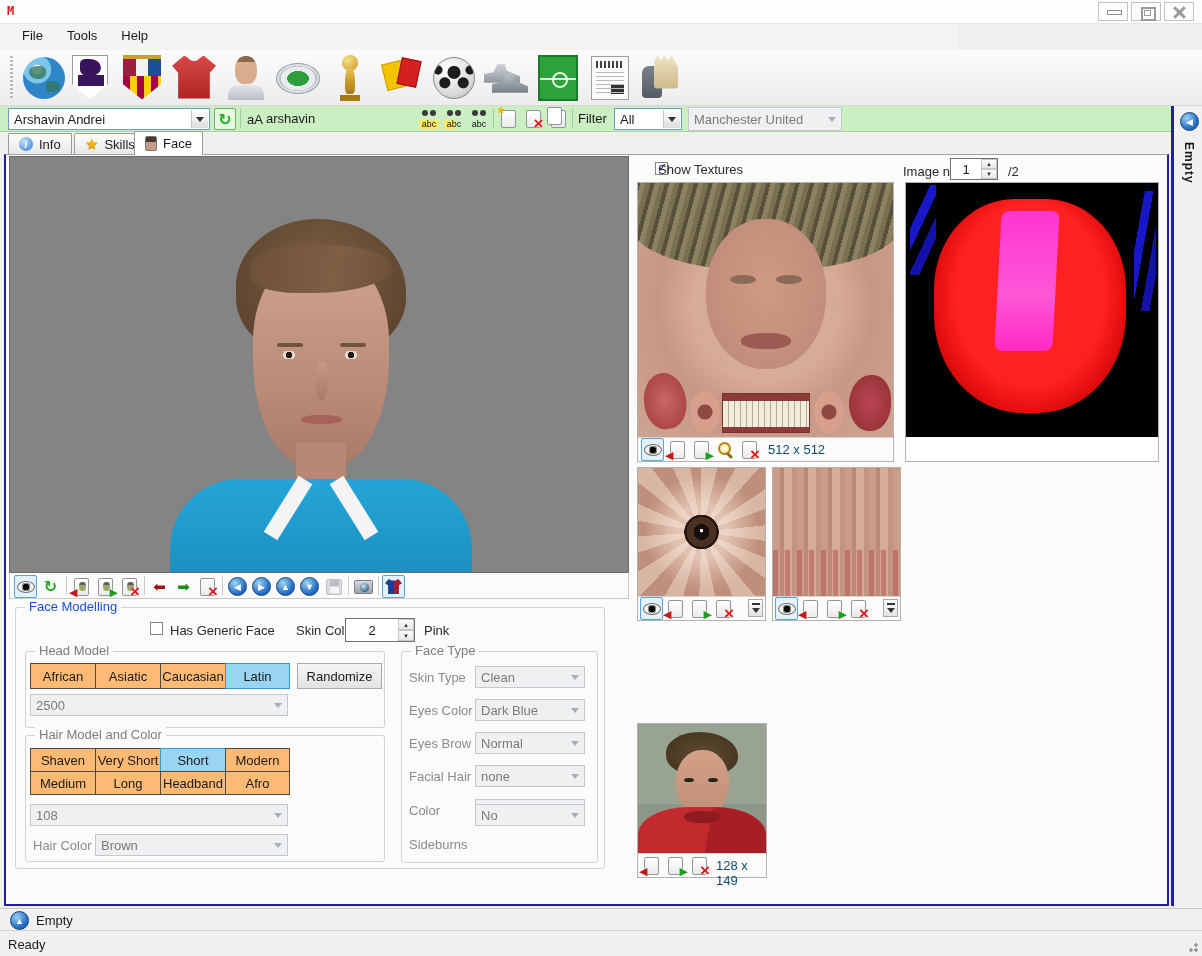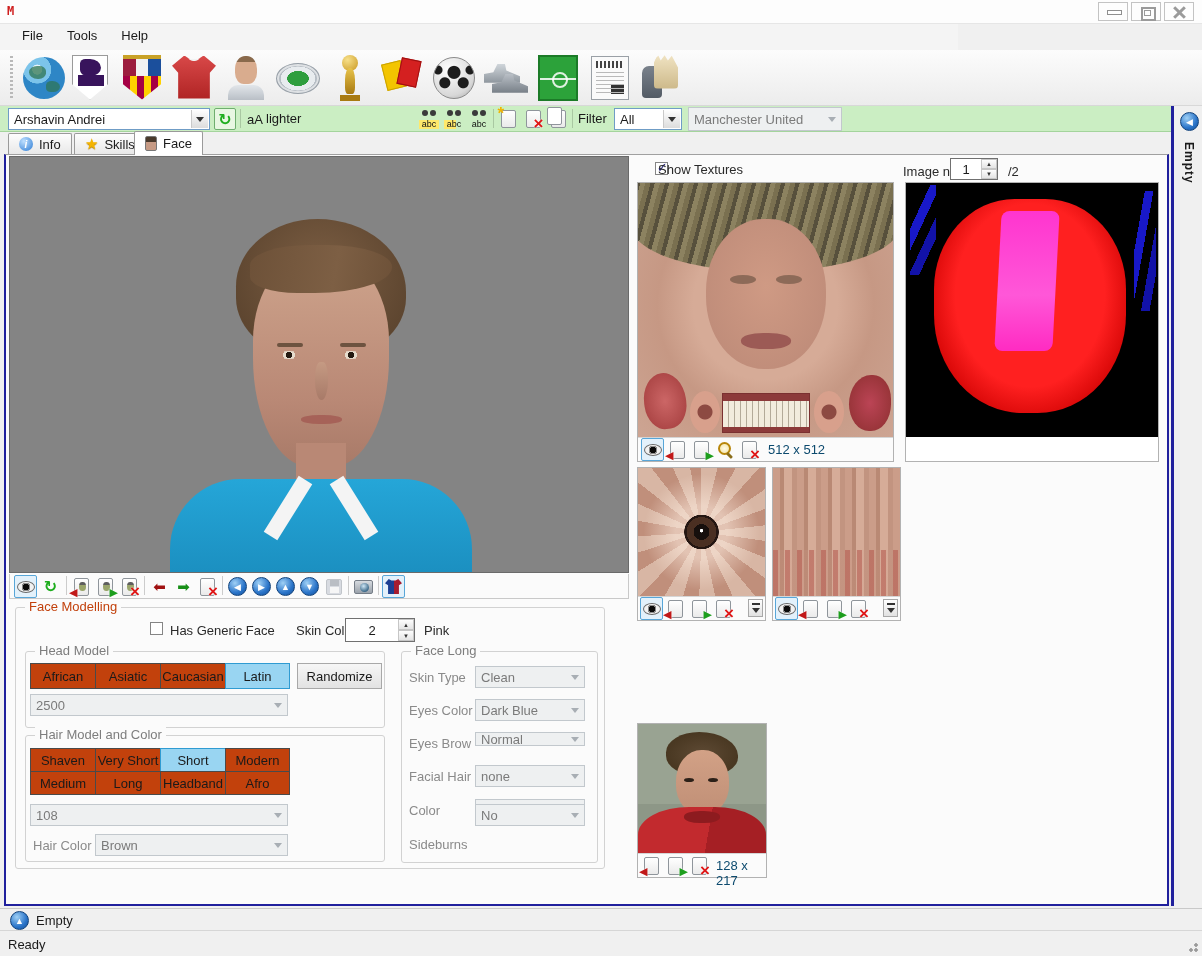--- a/index.html
+++ b/index.html
@@ -134,22 +134,22 @@
 .pv-neck{position:absolute;left:286px;top:286px;width:50px;height:52px;background:#b98875}
 .pv-jersey{position:absolute;left:160px;top:322px;width:302px;height:96px;background:linear-gradient(#25a6d8,#1b8fc0);border-radius:70px 70px 0 0}
 .pv-collar-l,.pv-collar-r{position:absolute;width:16px;height:66px;background:#f4f4f4;top:318px}
 .pv-collar-l{left:270px;transform:rotate(32deg)}
 .pv-collar-r{left:336px;transform:rotate(-32deg)}
 .preview-tools{position:absolute;left:9px;top:574px;width:620px;height:25px;background:#fbfbfb;border:1px solid #c9c9c9;border-top:none;z-index:2}
 
 
 .grp{position:absolute;border:1px solid #d2d2d2;border-radius:3px;z-index:2}
 .glabel{position:absolute;top:-9px;left:9px;background:#fbfbfb;padding:0 4px;color:#7d7d7d;font-size:13px;white-space:nowrap}
-.glabel.dark{color:#c2410c}
-.segbtn{position:absolute;display:flex;align-items:center;justify-content:center;background:#c2410c;border:1px solid #4a4a4a;font-size:13px;z-index:3}
+.glabel.dark{color:#1d4ed8}
+.segbtn{position:absolute;display:flex;align-items:center;justify-content:center;background:#fdba74;border:1px solid #4a4a4a;font-size:13px;z-index:3}
 .segbtn.sel{background:#99d5f2;border-color:#2f9bd2}
 .btn{position:absolute;display:flex;align-items:center;justify-content:center;background:linear-gradient(#f6f6f6,#e2e2e2);border:1px solid #a8a8a8;font-size:13px;z-index:3}
 .flabel{position:absolute;color:#8a8a8a;font-size:13px;white-space:nowrap;z-index:3}
 .flabel.dk{color:#2a2a2a}
 .cb{position:relative;display:inline-block;width:13px;height:13px;background:#fff;border:1px solid #858585;z-index:3}
 .cb.checked::before{content:"\2713";position:absolute;left:1px;top:-3px;font-size:13px;font-weight:bold;color:#20207a}
 .spin{position:absolute;display:flex;background:#fff;border:1px solid #707070;z-index:3}
 .spin .sval{display:flex;align-items:center;justify-content:center;flex:1;font-size:13px}
 .spin .sarr{width:16px;display:flex;flex-direction:column}
 .spin .sarr span{flex:1;display:flex;align-items:center;justify-content:center;font-size:6px;color:#333;background:linear-gradient(#fdfdfd,#e4e4e4);border:1px solid #c6c6c6}
@@ -251,21 +251,21 @@
     <span>Arshavin Andrei</span>
     <span class="cdd"></span>
   </div>
   <div class="sbtn framed" style="left:214px">
       <span class="refreshi"></span>
     </div>
   <div class="vsep" style="left:240px"></div>
   <div class="sbtn" style="left:244px">
       <span class="aA">aA</span>
     </div>
-  <div class="query-text">lighter</div>
+  <div class="query-text">arshavin</div>
   <div class="sbtn" style="left:418px">
     <span class="binoc f1">
         <span class="abct">abc</span>
       </span>
   </div>
   <div class="sbtn" style="left:443px">
     <span class="binoc f2">
         <span class="abct">abc</span>
       </span>
   </div>
@@ -457,34 +457,34 @@
   <span class="cdd"></span>
 </div>
 <span class="flabel" style="left:33px;top:838px">Hair Color</span>
 <div class="combo dis" style="left:95px;top:834px;width:193px;height:22px;z-index:3">
   <span>Brown</span>
   <span class="cdd"></span>
 </div>
 
 
 <div class="grp" style="left:401px;top:651px;width:197px;height:212px">
-  <span class="glabel">Face Long</span>
+  <span class="glabel">Face Type</span>
 </div>
 <span class="flabel" style="left:409px;top:670px">Skin Type</span>
 <div class="combo dis" style="left:475px;top:666px;width:110px;height:22px;z-index:3">
     <span>Clean</span>
     <span class="cdd"></span>
   </div>
 <span class="flabel" style="left:409px;top:703px">Eyes Color</span>
 <div class="combo dis" style="left:475px;top:699px;width:110px;height:22px;z-index:3">
     <span>Dark Blue</span>
     <span class="cdd"></span>
   </div>
 <span class="flabel" style="left:409px;top:736px">Eyes Brow</span>
-<div class="combo dis" style="left:475px;top:732px;width:110px;height:14px;z-index:3">
+<div class="combo dis" style="left:475px;top:732px;width:110px;height:22px;z-index:3">
     <span>Normal</span>
     <span class="cdd"></span>
   </div>
 <span class="flabel" style="left:409px;top:769px">Facial Hair</span>
 <div class="combo dis" style="left:475px;top:765px;width:110px;height:22px;z-index:3">
     <span>none</span>
     <span class="cdd"></span>
   </div>
 <span class="flabel" style="left:409px;top:803px">Color</span>
 <div class="combo dis" style="left:475px;top:799px;width:110px;height:22px;z-index:3">
@@ -607,21 +607,21 @@
   <div class="tex-toolbar">
     <div class="toolbtn" style="left:2px;top:0">
         <span class="pgi imp"></span>
       </div>
     <div class="toolbtn" style="left:26px;top:0">
         <span class="pgi exp"></span>
       </div>
     <div class="toolbtn" style="left:50px;top:0">
         <span class="pgi del"></span>
       </div>
-    <span class="size-label" style="left:78px;top:4px">128 x 217</span>
+    <span class="size-label" style="left:78px;top:4px">128 x 149</span>
   </div>
 </div>
 
 
 <div class="right-strip">
   <span class="navc" style="position:absolute;left:6px;top:6px" data-glyph="◀"></span>
   <span class="vtab-label">Empty</span>
 </div>
 
 

